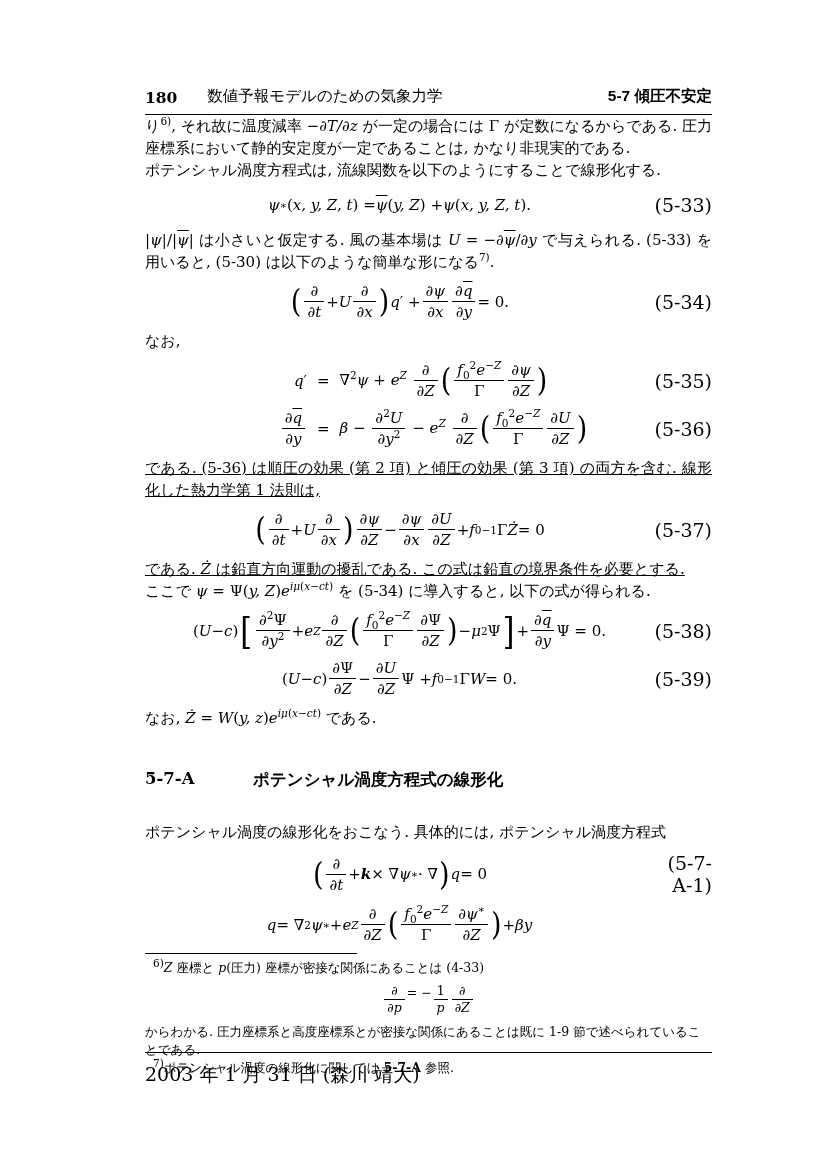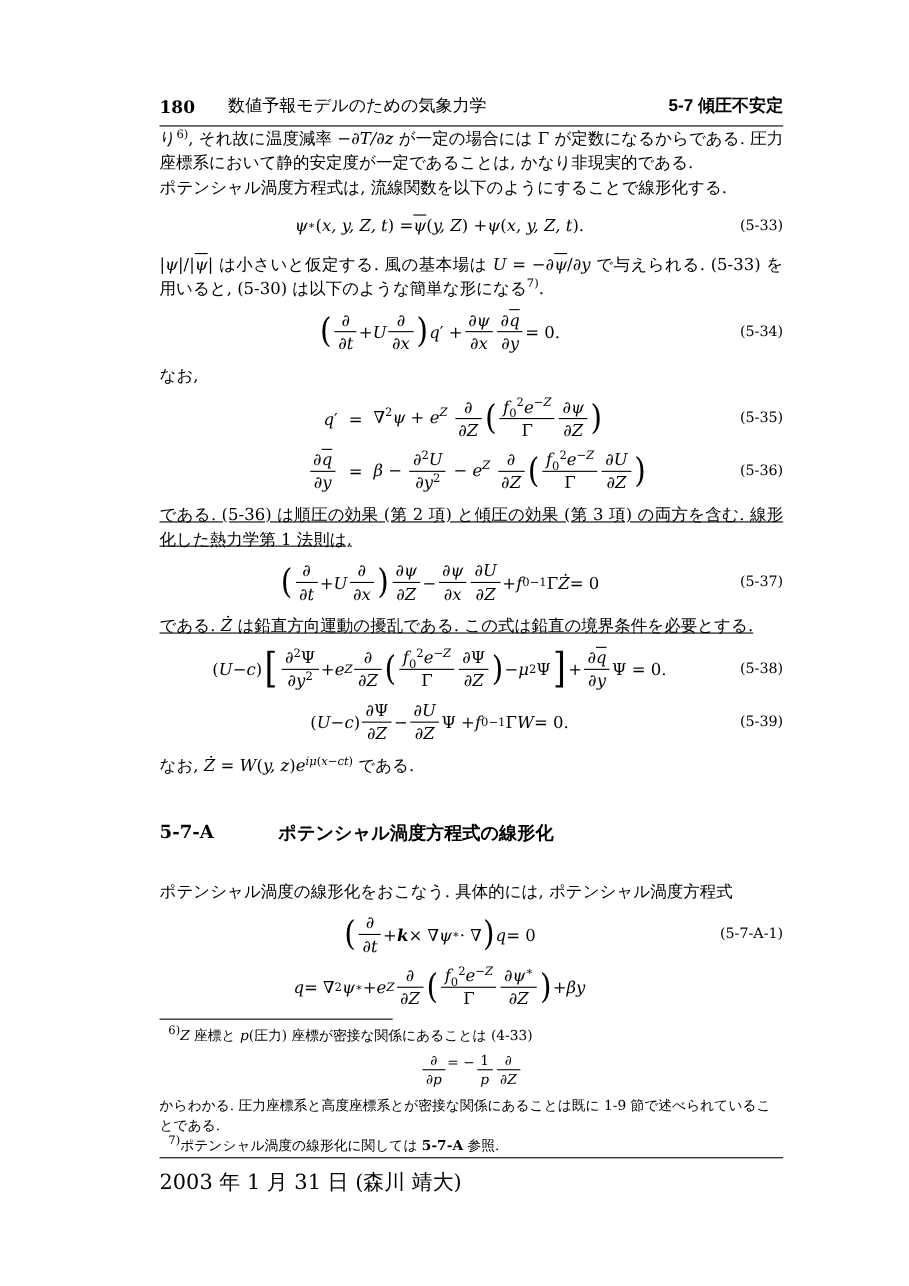--- a/index.html
+++ b/index.html
@@ -15,21 +15,21 @@
          border-bottom:1.4px solid #000; }
   .hdr .pn { font-weight:bold; font-size:15.5px; margin-right:30px; }
   .hdr .bt { font-weight:normal; font-size:15.5px; font-family:"Liberation Sans", sans-serif; }
   .hdr .st { margin-left:auto; font-weight:bold; font-size:15.5px; font-family:"Liberation Sans", sans-serif; }
   
   p.body { margin:0; line-height:22px; text-align:justify; }
   .mt26{margin-top:26px;} .mt20{margin-top:20px;} .mt16{margin-top:16px;} .mt10{margin-top:10px;text-decoration:underline;} .mt8{margin-top:8px;}
   
   .eqrow { display:flex; align-items:center; margin:9px 0; min-height:30px; }
   .eqmid { flex:1; display:flex; justify-content:center; align-items:center; }
-  .eqno  { flex:none; width:58px; text-align:right; font-size:13px; }
+  .eqno  { flex:none; width:58px; text-align:right; font-size:19px; }
   .aligned .eqmid { justify-content:flex-start; padding-left:118px; }
   .lhs { display:inline-block; min-width:44px; text-align:right; }
   .rel { display:inline-block; padding:0 10px; }
   
   i, .it { font-style:italic; }
   .f { display:inline-flex; flex-direction:column; text-align:center;
        vertical-align:middle; margin:0 2px; line-height:1.2; }
   .f .n { display:block; border-bottom:1px solid #000; padding:0 3px 1px 3px; }
   .f .d { display:block; padding:1px 3px 0 3px; }
   .big  { font-size:27px; vertical-align:middle; font-weight:300; display:inline-block;
@@ -155,20 +155,21 @@
             <span class="d">∂<i>x</i></span>
           </span><span class="f">
             <span class="n">∂<i>U</i></span>
             <span class="d">∂<i>Z</i></span>
           </span> + <i>f</i><sub>0</sub><sup>−1</sup>Γ<i>Ż</i> = 0</span>
       <span class="eqno">(5-37)</span>
     </div>
 
     <p class="body mt10">である. <i>Ż</i> は鉛直方向運動の擾乱である. この式は鉛直の境界条件を必要とする.</p>
 
+    <p class="body mt16">ここで <i>ψ</i> = Ψ(<i>y, Z</i>)<i>e</i><sup><i>iμ</i>(<i>x</i>−<i>ct</i>)</sup> を (5-34) に導入すると, 以下の式が得られる.</p>
 
     <div class="eqrow">
       <span class="eqmid">(<i>U</i> − <i>c</i>) <span class="big2">[</span><span class="f">
             <span class="n">∂<sup>2</sup>Ψ</span>
             <span class="d">∂<i>y</i><sup>2</sup></span>
           </span> + <i>e</i><sup><i>Z</i></sup> <span class="f">
             <span class="n">∂</span>
             <span class="d">∂<i>Z</i></span>
           </span><span class="big">(</span><span class="f">
             <span class="n"><i>f</i><sub>0</sub><sup>2</sup><i>e</i><sup>−<i>Z</i></sup></span>

